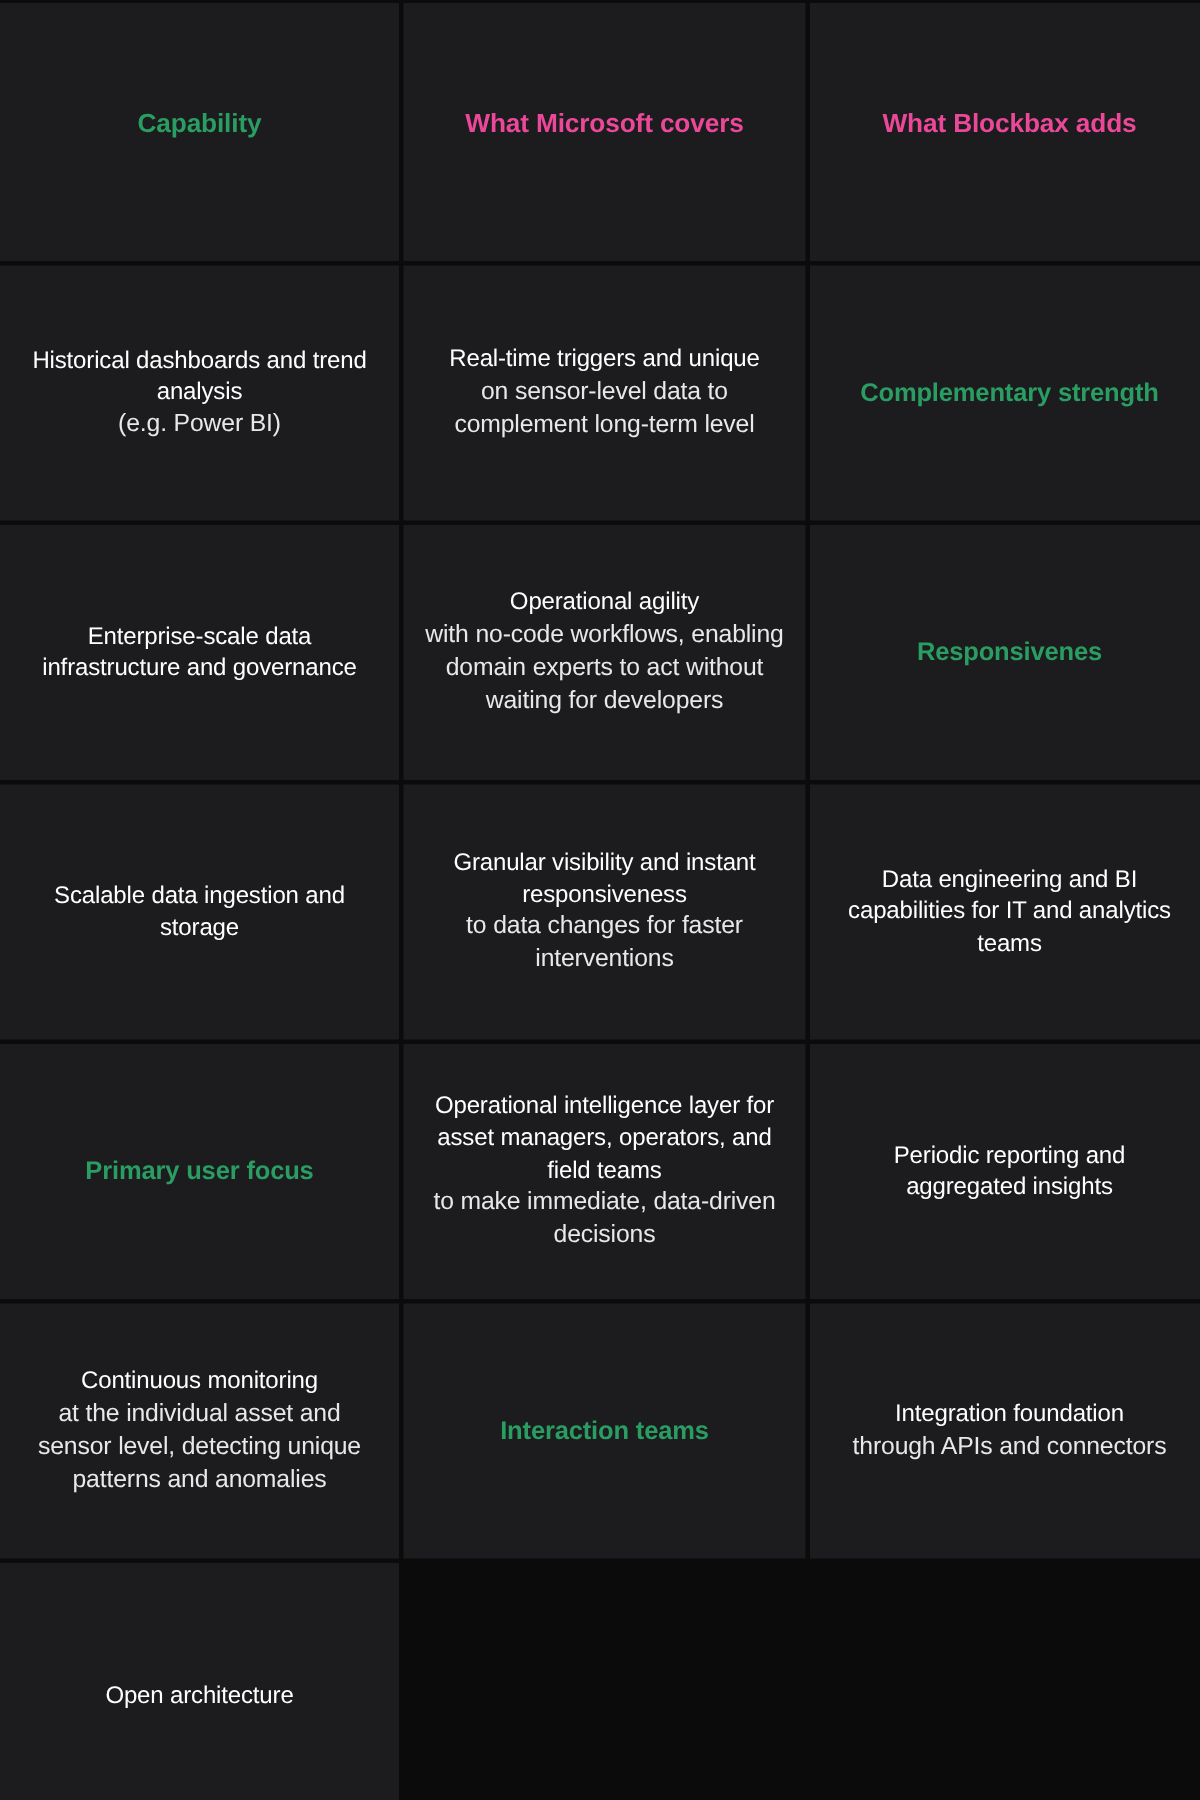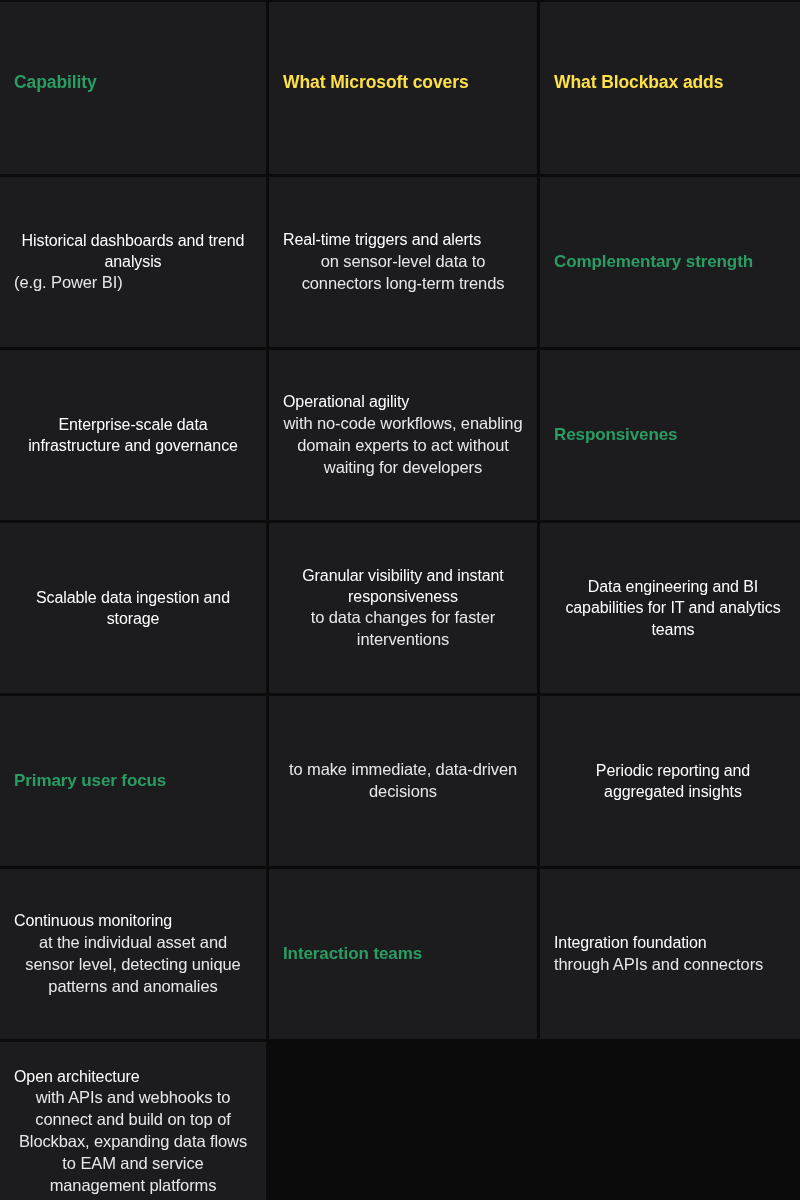--- a/index.html
+++ b/index.html
@@ -25,34 +25,34 @@
     box-sizing: border-box;
     padding-top: 2px;
   }
 
   .cell {
     background: #1c1c1e;
     box-sizing: border-box;
     padding: 10px 14px;
     display: flex;
     flex-direction: column;
-    align-items: flex-start;
+    align-items: center;
     justify-content: center;
     text-align: center;
     overflow: hidden;
   }
 
   
   .cell.header {
     padding-top: 0;
   }
   .header-label {
     font-size: 17.5px;
     font-weight: bold;
-    color: #fde047;
+    color: #ec4899;
     line-height: 1.25;
     letter-spacing: -0.1px;
   }
   .header-label.accent {
     color: #2a9d63;
   }
 
   
   .cap-label {
     color: #2a9d63;
@@ -92,22 +92,22 @@
   </div>
   <div class="cell header">
     <div class="header-label">What Blockbax adds</div>
   </div>
 
   <div class="cell">
     <div class="lead">Historical dashboards and trend analysis</div>
     <div class="rest">(e.g. Power BI)</div>
   </div>
   <div class="cell">
-    <div class="lead">Real-time triggers and alerts</div>
-    <div class="rest">on sensor-level data to connectors long-term trends</div>
+    <div class="lead">Real-time triggers and unique</div>
+    <div class="rest">on sensor-level data to complement long-term level</div>
   </div>
 
   <div class="cell">
     <div class="cap-label">Complementary strength</div>
   </div>
   <div class="cell">
     <div class="lead">Enterprise-scale data infrastructure and governance</div>
 
   </div>
   <div class="cell">
@@ -127,20 +127,21 @@
   </div>
 
   <div class="cell">
     <div class="lead">Data engineering and BI capabilities for IT and analytics teams</div>
 
   </div>
   <div class="cell">
     <div class="cap-label">Primary user focus</div>
   </div>
   <div class="cell">
+    <div class="lead">Operational intelligence layer for asset managers, operators, and field teams</div>
     <div class="rest">to make immediate, data-driven decisions</div>
   </div>
 
   <div class="cell">
     <div class="lead">Periodic reporting and aggregated insights</div>
 
   </div>
   <div class="cell">
     <div class="lead">Continuous monitoring</div>
     <div class="rest">at the individual asset and sensor level, detecting unique patterns and anomalies</div>
@@ -148,16 +149,15 @@
 
   <div class="cell">
     <div class="cap-label">Interaction teams</div>
   </div>
   <div class="cell">
     <div class="lead">Integration foundation</div>
     <div class="rest">through APIs and connectors</div>
   </div>
   <div class="cell">
     <div class="lead">Open architecture</div>
-    <div class="rest">with APIs and webhooks to connect and build on top of Blockbax, expanding data flows to EAM and service management platforms</div>
   </div>
 
 </div>
 
 </body></html>

